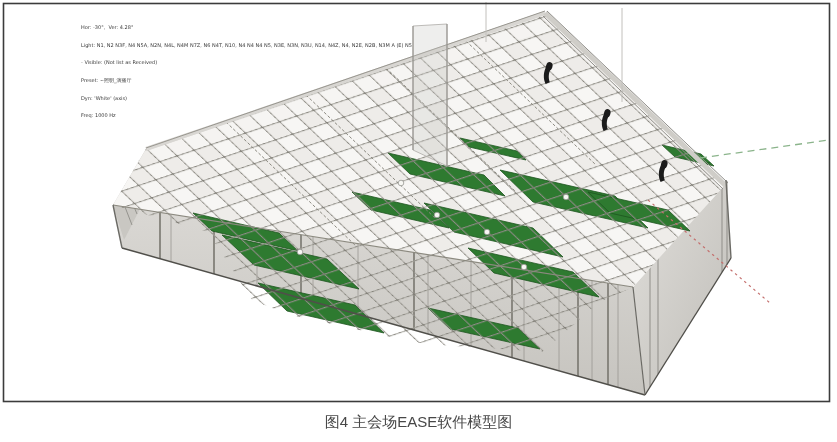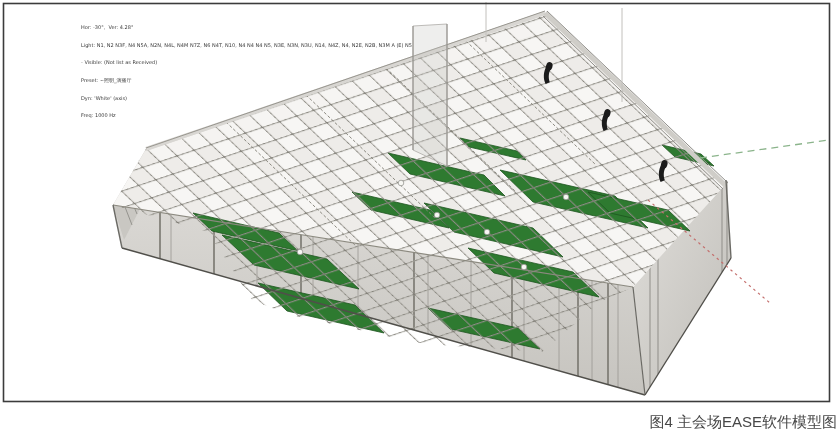--- a/index.html
+++ b/index.html
@@ -2,21 +2,21 @@
 <html><head>
 <meta charset="utf-8">
 <style>
   html,body{margin:0;padding:0;background:#ffffff;}
   .figure{position:relative;width:837px;height:442px;background:#ffffff;
           font-family:"Liberation Sans",sans-serif;overflow:hidden;}
   .canvas-svg{position:absolute;left:0;top:0;}
   .overlay{position:absolute;left:81px;top:13px;color:#3a3a3a;
            font-size:5px;line-height:5.9px;white-space:pre;letter-spacing:0;
            font-family:"DejaVu Sans",sans-serif;}
-  .caption{position:absolute;left:0;right:0;top:413px;text-align:right;
+  .caption{position:absolute;left:0;right:0;top:413px;text-align:center;
            font-size:15px;color:#474747;font-family:"Liberation Sans",sans-serif;}
 </style>
 </head>
 <body>
 
 <div class="figure">
 
   <svg class="canvas-svg" width="837" height="442" viewBox="0 0 837 442">
     <defs>
       <linearGradient id="wallG" x1="0" y1="0" x2="0" y2="1">

